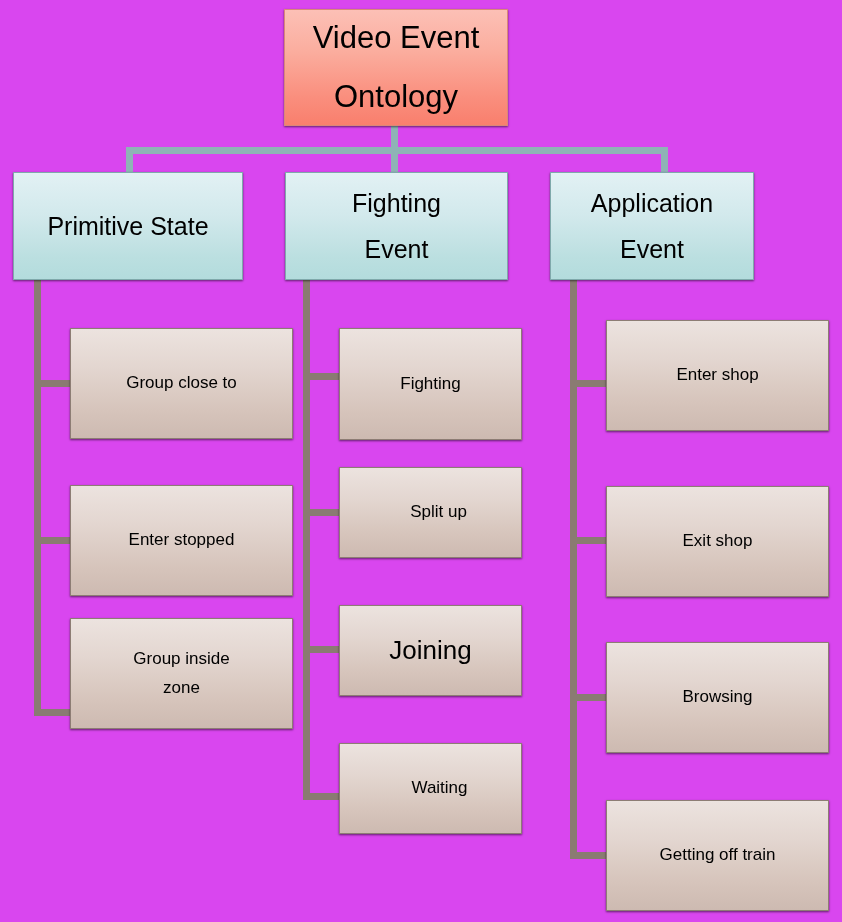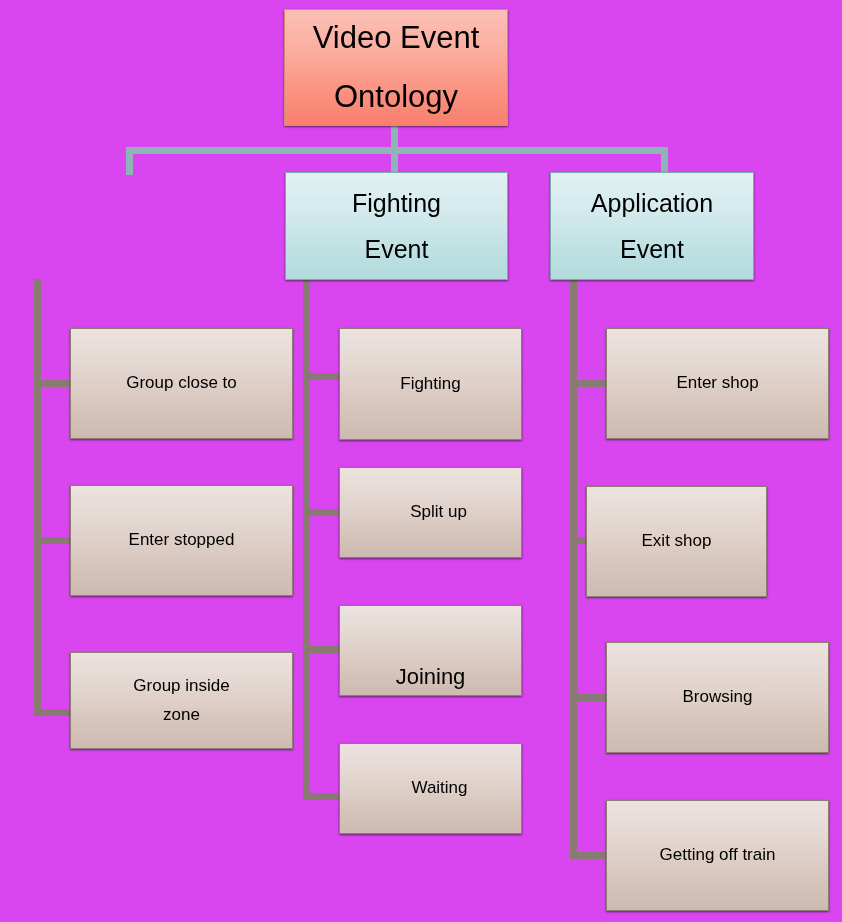--- a/index.html
+++ b/index.html
@@ -54,21 +54,21 @@
 
   .node.leaf {
     background: linear-gradient(to bottom, #ece3df 0%, #e3d6d0 35%, #d6c4bb 75%, #cdbab1 100%);
     border-color: #8d7d74;
     font-size: 17px;
     padding: 2px 4px;
     flex-direction: column;
   }
   .node.leaf .ln { display: block; width: 100%; }
   .node.leaf.two-line .ln + .ln { margin-top: 4px; }
-  .node.leaf.small { font-size: 22px; justify-content: flex-end; }
+  .node.leaf.small { font-size: 26px; }
 
   
   .conn {
     position: absolute;
   }
   .conn.blue   { background: #8fb3b6; }
   .conn.brown  { background: #8a7b72; }
 </style>
 </head>
 <body>
@@ -96,59 +96,62 @@
   <div class="conn brown" style="left:570px; top:380px; width:40px; height:7px;"></div>
   <div class="conn brown" style="left:570px; top:537px; width:40px; height:7px;"></div>
   <div class="conn brown" style="left:570px; top:694px; width:40px; height:7px;"></div>
   <div class="conn brown" style="left:570px; top:852px; width:40px; height:7px;"></div>
 
   <div class="node root" style="left:284px; top:9px; width:224px; height:117px;">
     <span class="ln">Video Event</span>
     <span class="ln">Ontology</span>
   </div>
 
+  <div class="node level2" style="left:13px; top:172px; width:230px; height:108px;">
+    <span class="ln">Primitive State</span>
+  </div>
 
   <div class="node level2" style="left:285px; top:172px; width:223px; height:108px;">
     <span class="ln">Fighting</span>
     <span class="ln">Event</span>
   </div>
 
   <div class="node level2" style="left:550px; top:172px; width:204px; height:108px;">
     <span class="ln">Application</span>
     <span class="ln">Event</span>
   </div>
 
   <div class="node leaf" style="left:70px; top:328px; width:223px; height:111px;">
     <span class="ln">Group close to</span>
   </div>
   <div class="node leaf" style="left:70px; top:485px; width:223px; height:111px;">
     <span class="ln">Enter stopped</span>
   </div>
-  <div class="node leaf two-line" style="left:70px; top:652px; width:223px; height:97px;">
+  <div class="node leaf two-line" style="left:70px; top:618px; width:223px; height:111px;">
     <span class="ln">Group inside</span>
     <span class="ln">zone</span>
   </div>
 
   <div class="node leaf" style="left:339px; top:328px; width:183px; height:112px;">
     <span class="ln">Fighting</span>
   </div>
   <div class="node leaf" style="left:339px; top:467px; width:183px; height:91px;padding-left:20px;">
     <span class="ln">Split up</span>
   </div>
   <div class="node leaf small" style="left:339px; top:605px; width:183px; height:91px;">
     <span class="ln">Joining</span>
   </div>
   <div class="node leaf" style="left:339px; top:743px; width:183px; height:91px;padding-left:22px;">
     <span class="ln">Waiting</span>
   </div>
 
-  <div class="node leaf" style="left:606px; top:328px; width:223px; height:111px;justify-content:center;">
+  <div class="node leaf" style="left:606px; top:320px; width:223px; height:111px;justify-content:center;">
     <span class="ln">Enter shop</span>
   </div>
-  <div class="node leaf" style="left:586px; top:486px; width:181px; height:111px;">
+  <div class="node leaf" style="left:606px; top:486px; width:223px; height:111px;">
     <span class="ln">Exit shop</span>
   </div>
   <div class="node leaf" style="left:606px; top:642px; width:223px; height:111px;">
     <span class="ln">Browsing</span>
   </div>
   <div class="node leaf" style="left:606px; top:800px; width:223px; height:111px;">
     <span class="ln">Getting off train</span>
   </div>
 
 </div>

